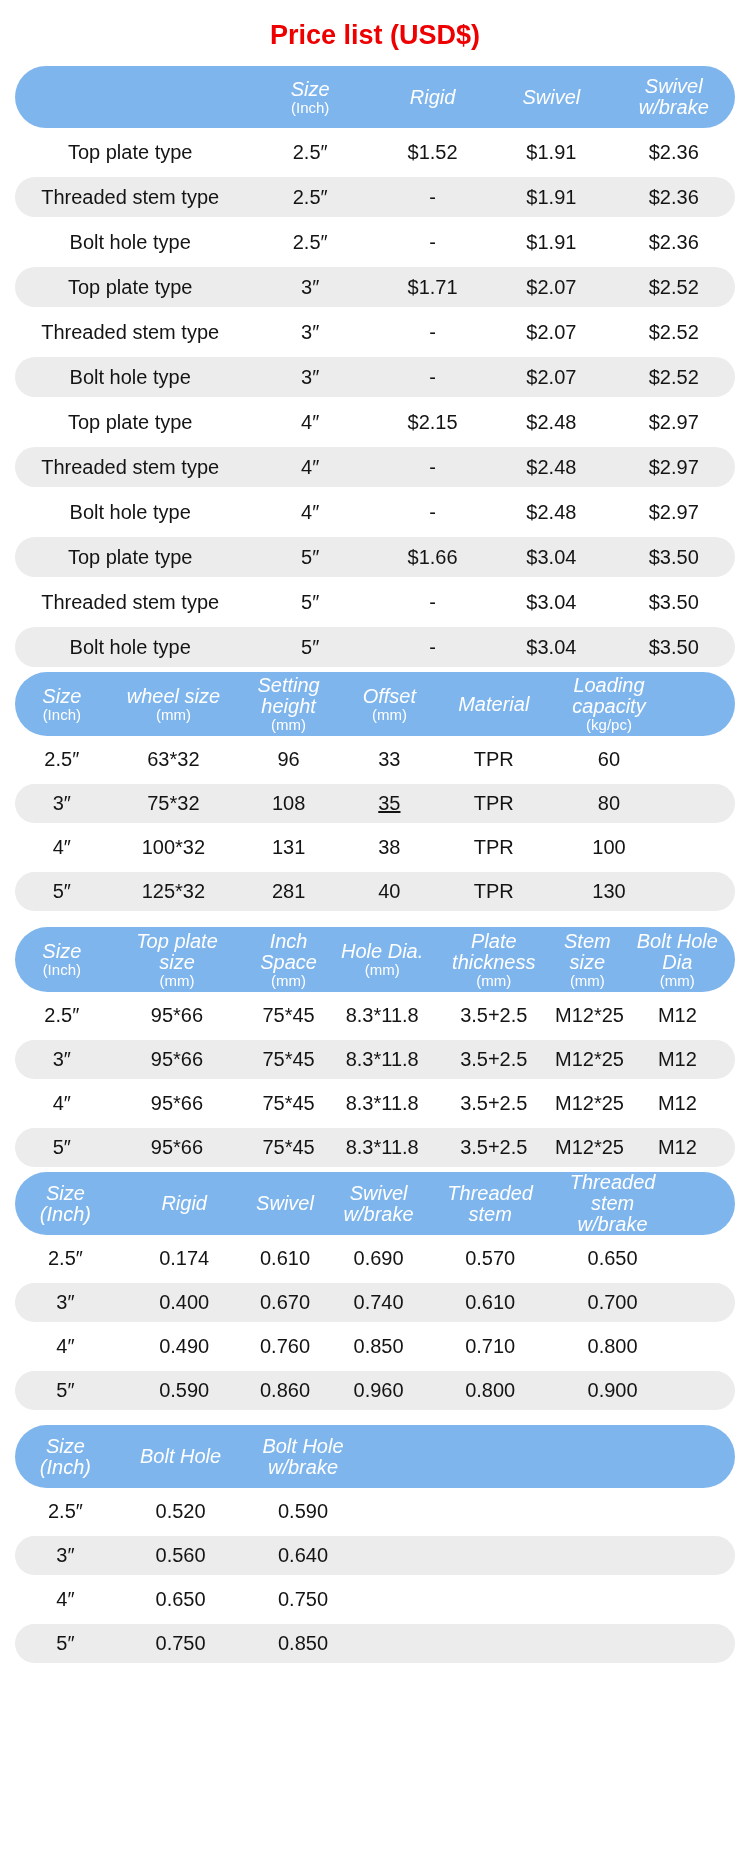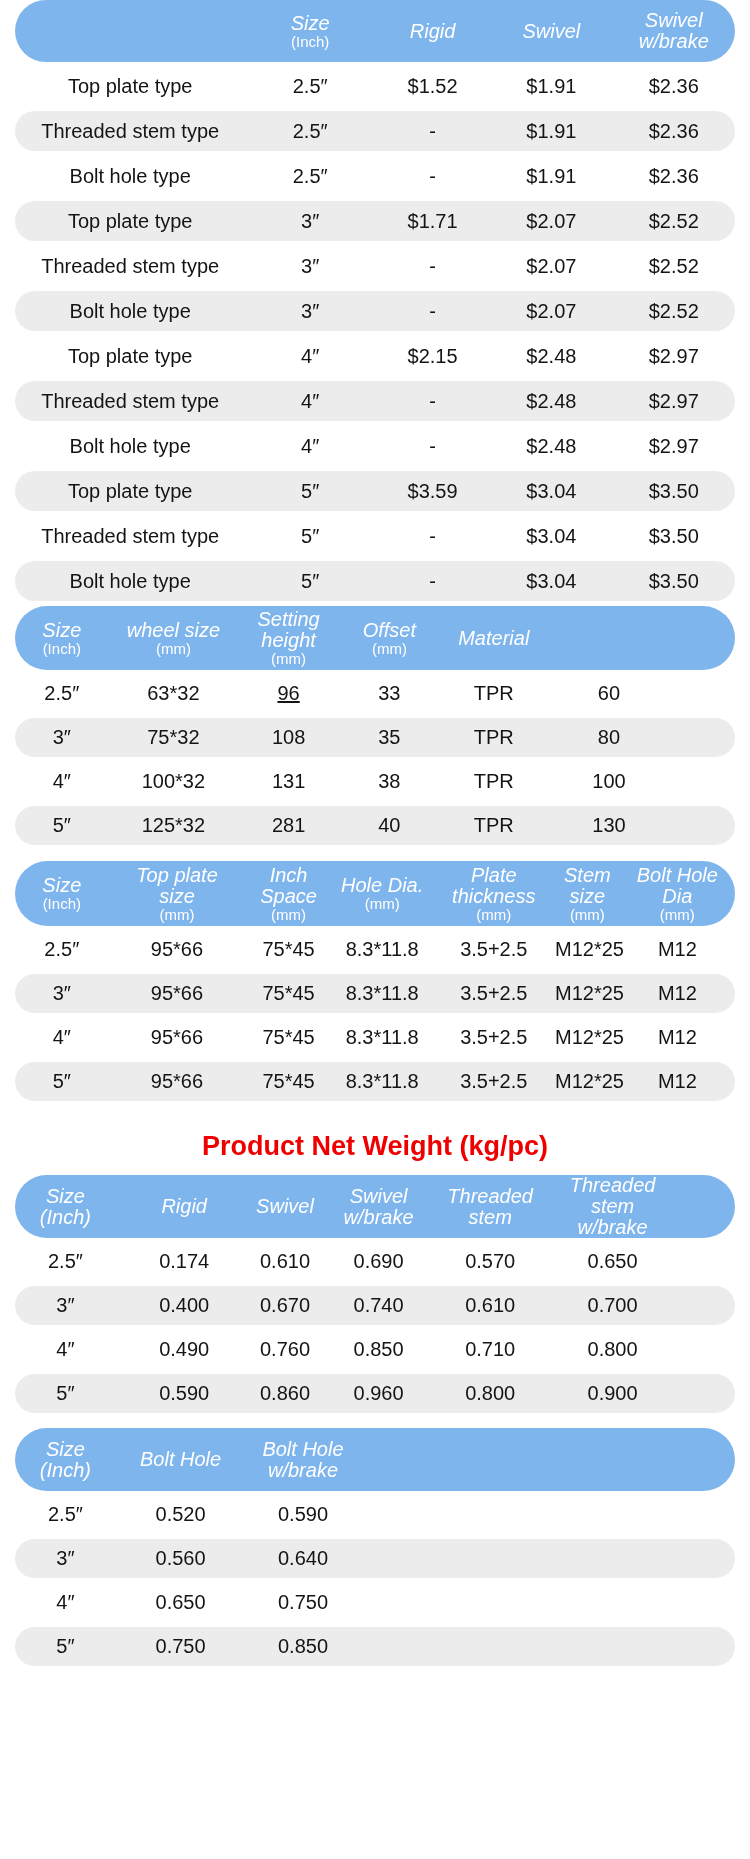--- a/index.html
+++ b/index.html
@@ -31,20 +31,21 @@
   .rows44 .trow{height:39px;}
   .trow.alt{background:var(--row-gray,#ececec);}
   .tcell{text-align:center;white-space:nowrap;}
   .mt15{margin-top:15px}.mt16{margin-top:16px}
 </style>
 </head>
 <body>
 
 <div class="wrap">
 
+  <h2 class="stitle t1">Price list (USD$)</h2>
 
   <div class="thead h62">
       <div class="hcell" style="width: 32%;">
         <div class="hl"></div>
       </div>
       <div class="hcell" style="width: 18%;">
         <div class="hl">Size</div>
         <div class="hs">(Inch)</div>
       </div>
       <div class="hcell" style="width: 16%;">
@@ -118,21 +119,21 @@
       <div class="trow">
         <div class="tcell" style="width: 32%;">Bolt hole type</div>
         <div class="tcell" style="width: 18%;">4″</div>
         <div class="tcell" style="width: 16%;">-</div>
         <div class="tcell" style="width: 17%;">$2.48</div>
         <div class="tcell" style="width: 17%;">$2.97</div>
       </div>
       <div class="trow alt">
         <div class="tcell" style="width: 32%;">Top plate type</div>
         <div class="tcell" style="width: 18%;">5″</div>
-        <div class="tcell" style="width: 16%;">$3.59</div>
+        <div class="tcell" style="width: 16%;">$1.66</div>
         <div class="tcell" style="width: 17%;">$3.04</div>
         <div class="tcell" style="width: 17%;">$3.50</div>
       </div>
       <div class="trow">
         <div class="tcell" style="width: 32%;">Threaded stem type</div>
         <div class="tcell" style="width: 18%;">5″</div>
         <div class="tcell" style="width: 16%;">-</div>
         <div class="tcell" style="width: 17%;">$3.04</div>
         <div class="tcell" style="width: 17%;">$3.50</div>
       </div>
@@ -160,39 +161,44 @@
 height</div>
         <div class="hs">(mm)</div>
       </div>
       <div class="hcell" style="width: 14%;">
         <div class="hl">Offset</div>
         <div class="hs">(mm)</div>
       </div>
       <div class="hcell" style="width: 15%;">
         <div class="hl">Material</div>
       </div>
+      <div class="hcell" style="width: 17%;">
+        <div class="hl">Loading
+capacity</div>
+        <div class="hs">(kg/pc)</div>
+      </div>
       <div class="hcell" style="width: 9%;">
         <div class="hl"></div>
       </div>
     </div>
   <div class="rows rows44">
       <div class="trow">
         <div class="tcell" style="width: 13%;">2.5″</div>
         <div class="tcell" style="width: 18%;">63*32</div>
-        <div class="tcell" style="width: 14%; text-decoration: underline;">96</div>
+        <div class="tcell" style="width: 14%;">96</div>
         <div class="tcell" style="width: 14%;">33</div>
         <div class="tcell" style="width: 15%;">TPR</div>
         <div class="tcell" style="width: 17%;">60</div>
         <div class="tcell" style="width: 9%;"></div>
       </div>
       <div class="trow alt">
         <div class="tcell" style="width: 13%;">3″</div>
         <div class="tcell" style="width: 18%;">75*32</div>
         <div class="tcell" style="width: 14%;">108</div>
-        <div class="tcell" style="width: 14%;">35</div>
+        <div class="tcell" style="width: 14%; text-decoration: underline;">35</div>
         <div class="tcell" style="width: 15%;">TPR</div>
         <div class="tcell" style="width: 17%;">80</div>
         <div class="tcell" style="width: 9%;"></div>
       </div>
       <div class="trow">
         <div class="tcell" style="width: 13%;">4″</div>
         <div class="tcell" style="width: 18%;">100*32</div>
         <div class="tcell" style="width: 14%;">131</div>
         <div class="tcell" style="width: 14%;">38</div>
         <div class="tcell" style="width: 15%;">TPR</div>
@@ -277,21 +283,20 @@
         <div class="tcell" style="width: 13%;">5″</div>
         <div class="tcell" style="width: 19%;">95*66</div>
         <div class="tcell" style="width: 12%;">75*45</div>
         <div class="tcell" style="width: 14%;">8.3*11.8</div>
         <div class="tcell" style="width: 17%;">3.5+2.5</div>
         <div class="tcell" style="width: 9%;">M12*25</div>
         <div class="tcell" style="width: 16%;">M12</div>
       </div>
     </div>
 
-  <h2 class="stitle t3">Product Net Weight (kg/pc)</h2>
 
   <div class="thead h63">
       <div class="hcell" style="width: 14%;">
         <div class="hl">Size
 (Inch)</div>
       </div>
       <div class="hcell" style="width: 19%;">
         <div class="hl">Rigid</div>
       </div>
       <div class="hcell" style="width: 9%;">

